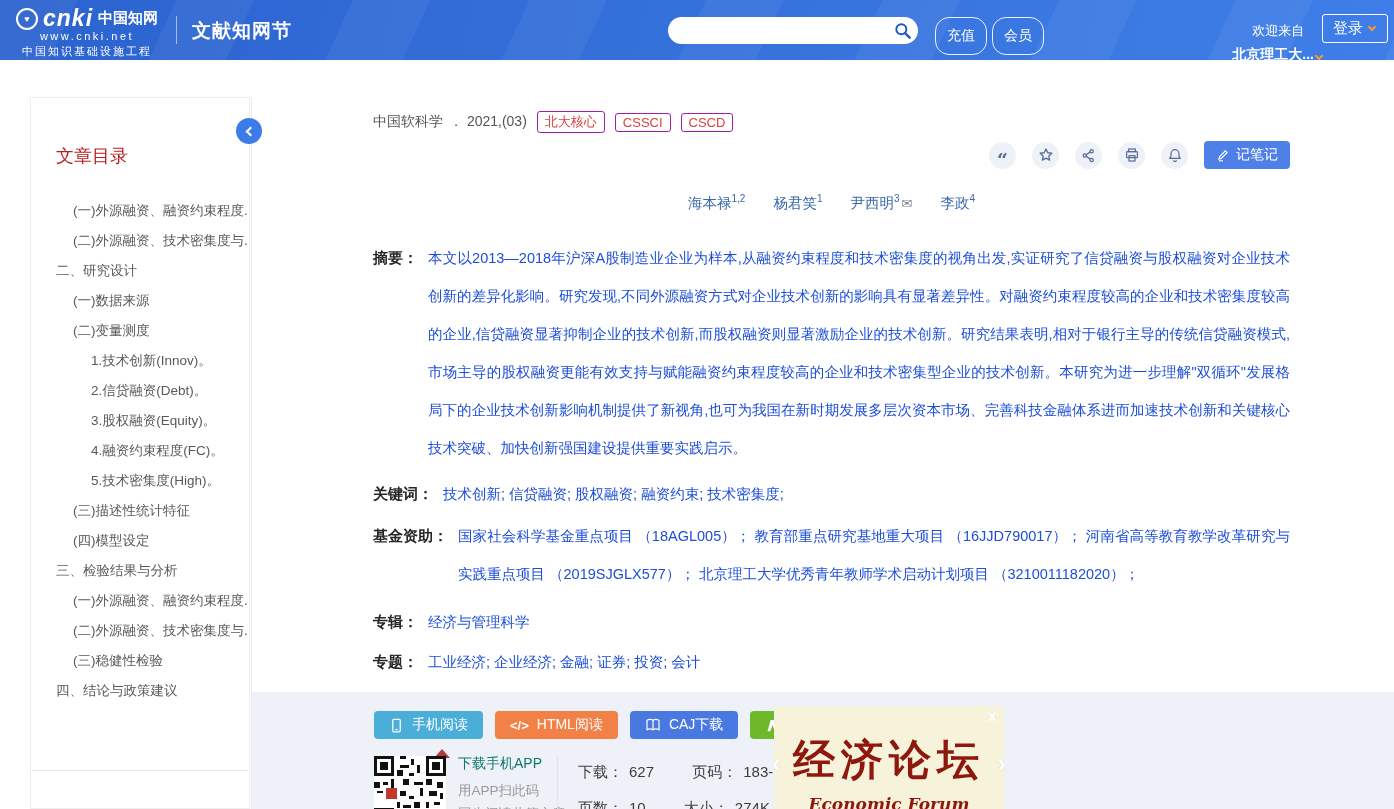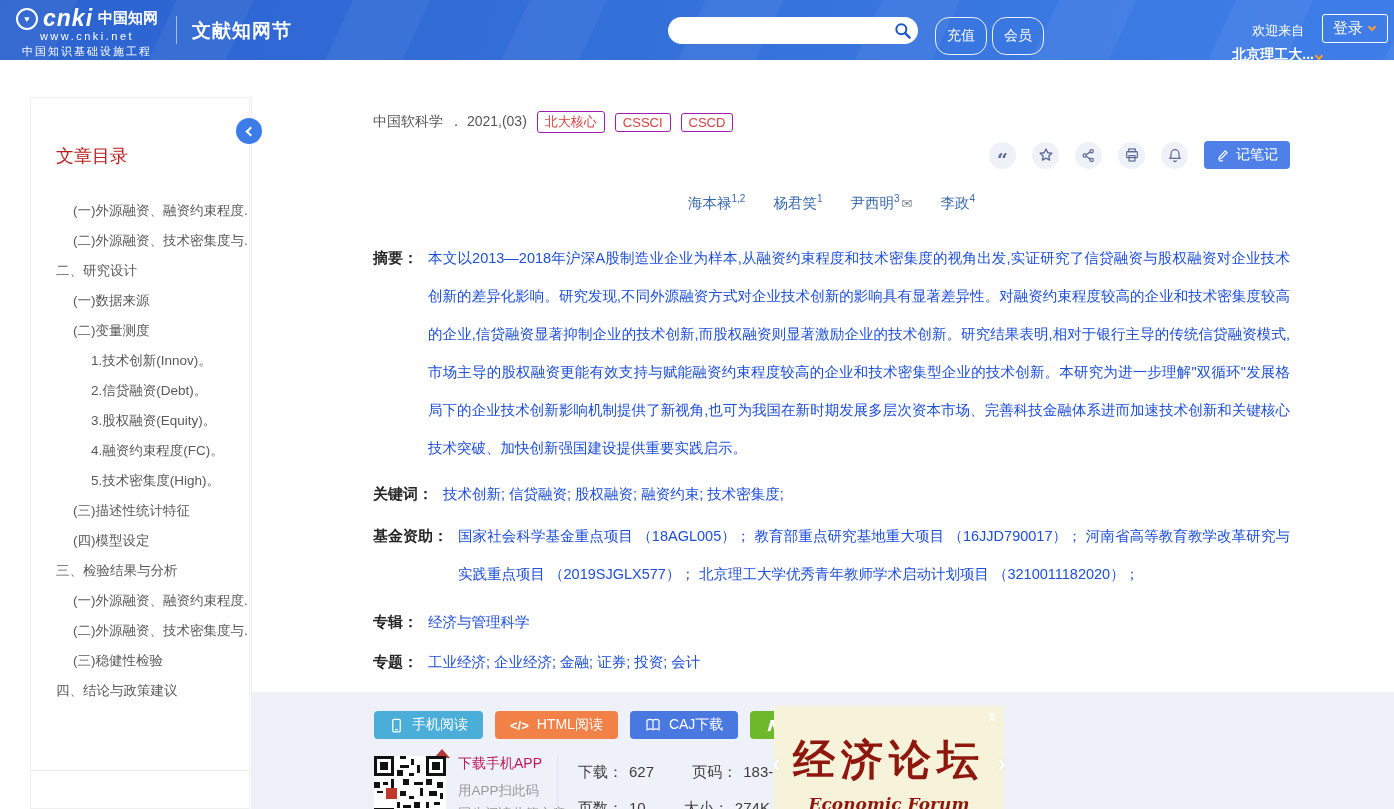--- a/index.html
+++ b/index.html
@@ -83,21 +83,21 @@
              align-items:center; gap:8px; padding:0 15px; cursor:pointer; }
   .act-mobile { background:#4aaed9; }
   .act-html { background:#f28148; }
   .act-caj { background:#4978e0; }
   .act-pdf { background:#6eb92b; }
   .code-glyph { font-weight:bold; font-size:13px; }
   .marker-triangle { position:absolute; left:182px; top:57px; width:0; height:0;
        border-left:8px solid transparent; border-right:8px solid transparent; border-bottom:9px solid #b23a3a; }
   .qr { position:absolute; left:122px; top:64px; width:72px; height:72px; background:#fff; }
   .app-text { position:absolute; left:206px; top:63px; }
-  .app-link { color:#be185d; font-size:14px; cursor:pointer; }
+  .app-link { color:#0f766e; font-size:14px; cursor:pointer; }
   .app-sub { color:#9a9a9a; font-size:13.5px; margin-top:9px; }
   .v-div { position:absolute; left:305px; top:64px; bottom:-10px; width:1px; background:#dfe4ee; }
   .stats { position:absolute; left:326px; top:71px; font-size:15px; color:#3d3d3d; }
   .stats .srow { margin-bottom:17px; white-space:nowrap; }
   .stats .sitem { margin-right:34px; }
   .stats .slabel { margin-right:6px; }
   .promo { position:absolute; left:522px; top:14px; width:230px; height:120px; background:#f6f3da; overflow:hidden; }
   .promo-title { position:absolute; left:0; right:0; top:26px; text-align:center;
        font-family:"DejaVu Serif", serif; font-weight:bold; color:#8e180e; font-size:42px; letter-spacing:6px; }
   .promo-sub { position:absolute; left:0; right:0; top:88px; text-align:center;

